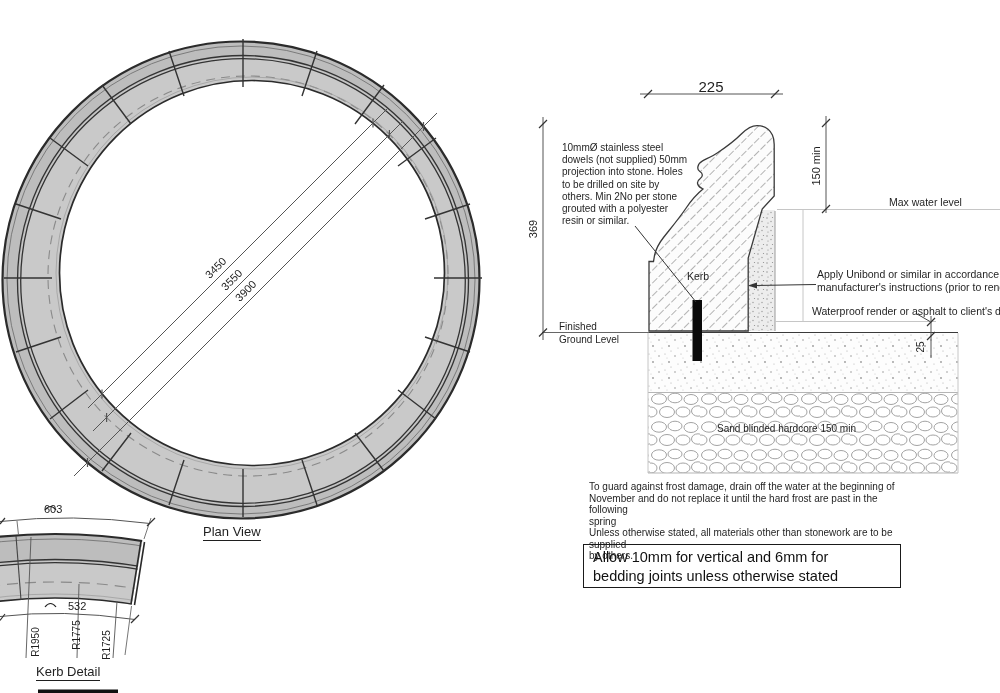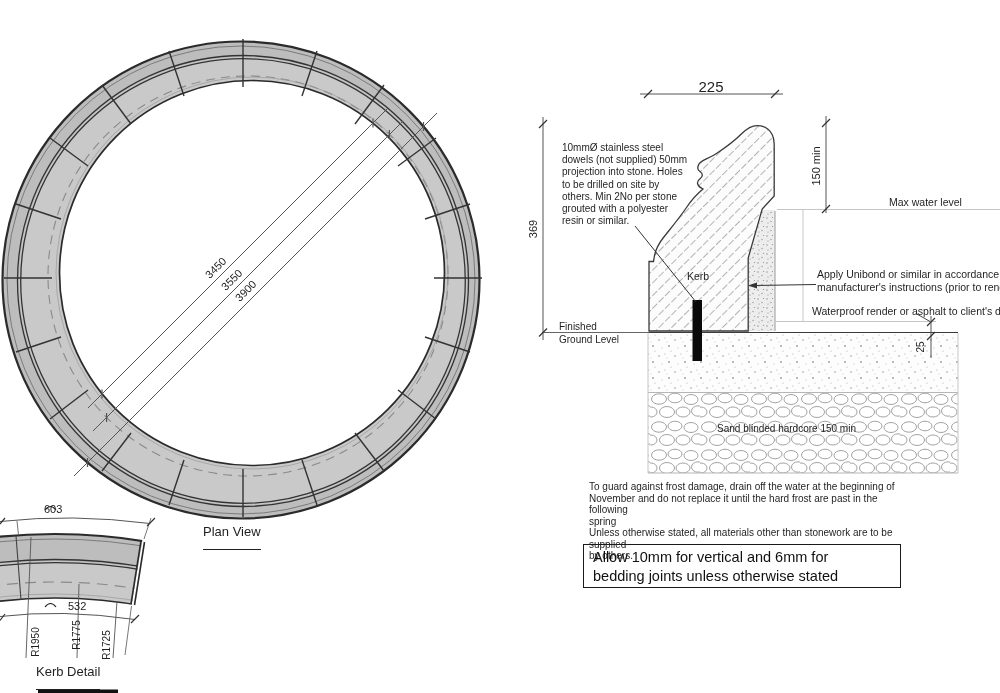--- a/index.html
+++ b/index.html
@@ -4,21 +4,21 @@
 <style>
   html,body{margin:0;padding:0;background:#fff;}
   #sheet{position:relative;width:1000px;height:693px;background:#fff;overflow:hidden;
          font-family:"Liberation Sans",sans-serif;}
   svg{position:absolute;left:0;top:0;}
   .t{position:absolute;color:#1f1f1f;white-space:pre-line;line-height:1.18;}
   .nw{white-space:nowrap;}
   .ctr{transform:translate(-50%,-50%);}
   .rot90{transform:translate(-50%,-50%) rotate(-90deg);white-space:nowrap;}
   .rot45{transform:translate(-50%,-50%) rotate(-45deg);white-space:nowrap;}
-  .underl{border-bottom:1.2px solid #1f1f1f;padding-bottom:10px;}
+  .underl{border-bottom:1.2px solid #1f1f1f;padding-bottom:1px;}
   .arcdim{position:absolute;display:flex;align-items:flex-start;gap:1px;color:#1f1f1f;}
   #joints-box{position:absolute;left:583px;top:544px;width:316px;height:42px;
               border:1.6px solid #1a1a1a;}
   #joints-box .txt{position:absolute;left:9px;top:3px;font-size:14.5px;line-height:19px;
                    color:#111;white-space:pre-line;}
 </style>
 </head>
 <body>
 
 <div id="sheet">

